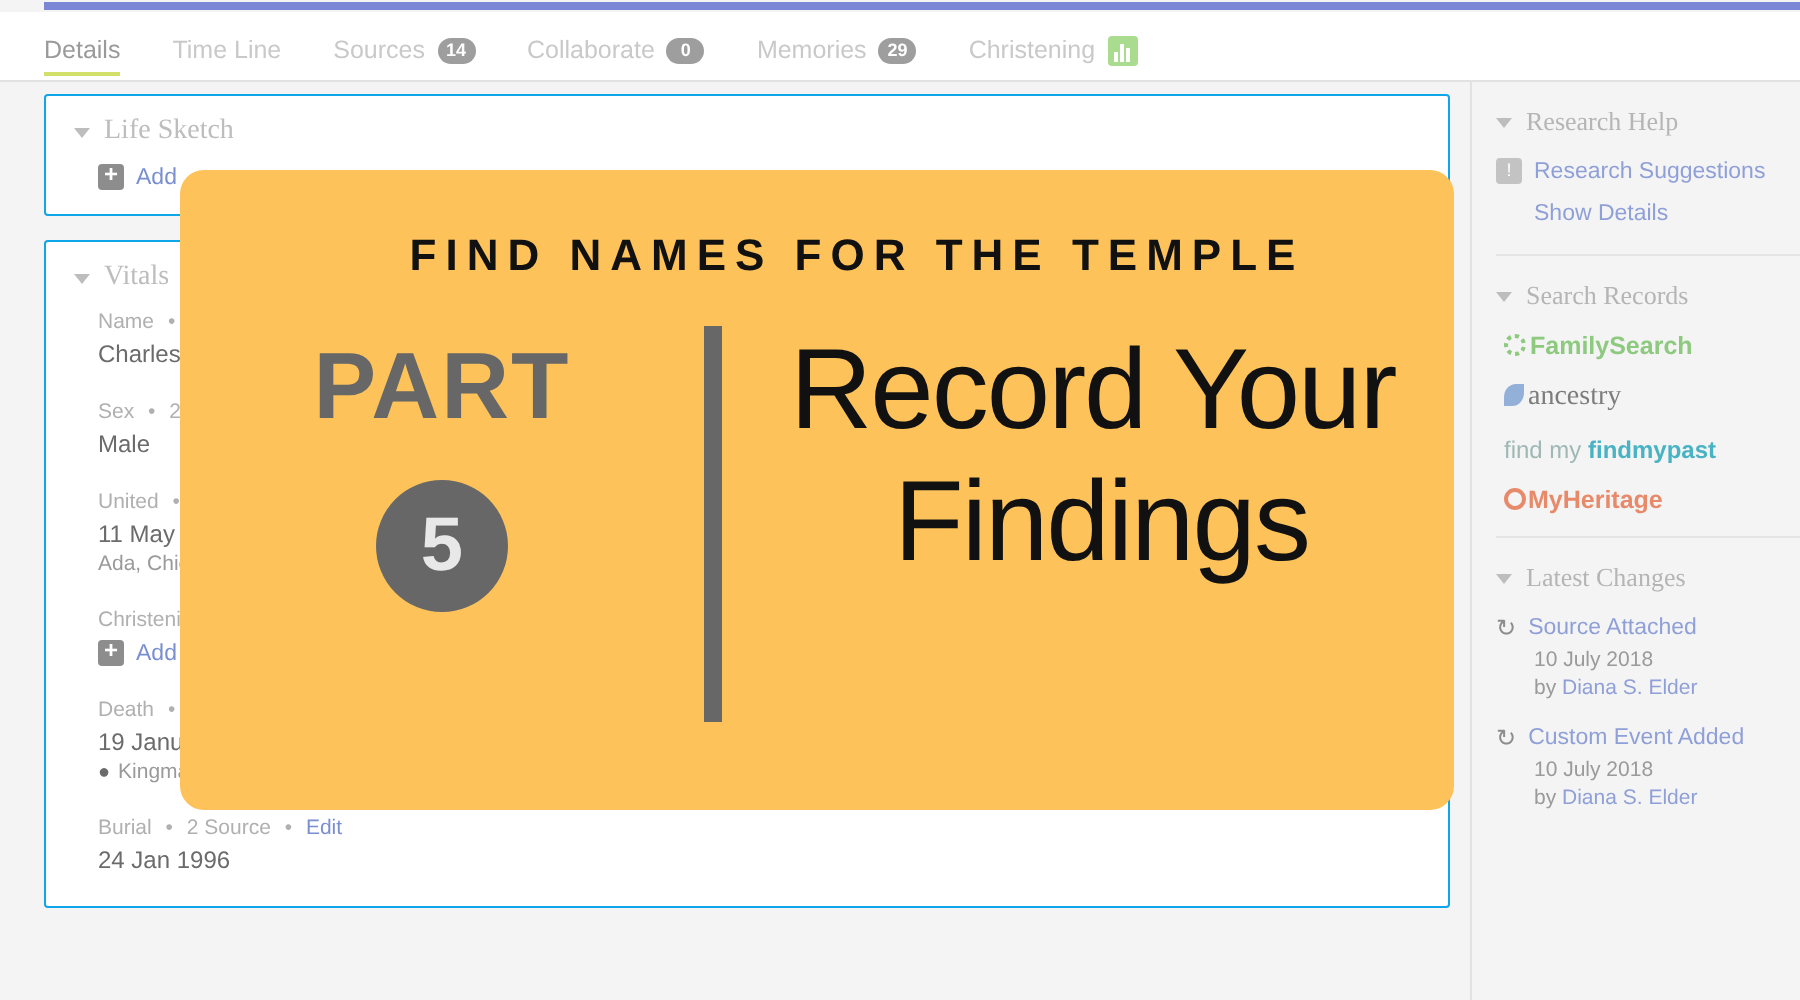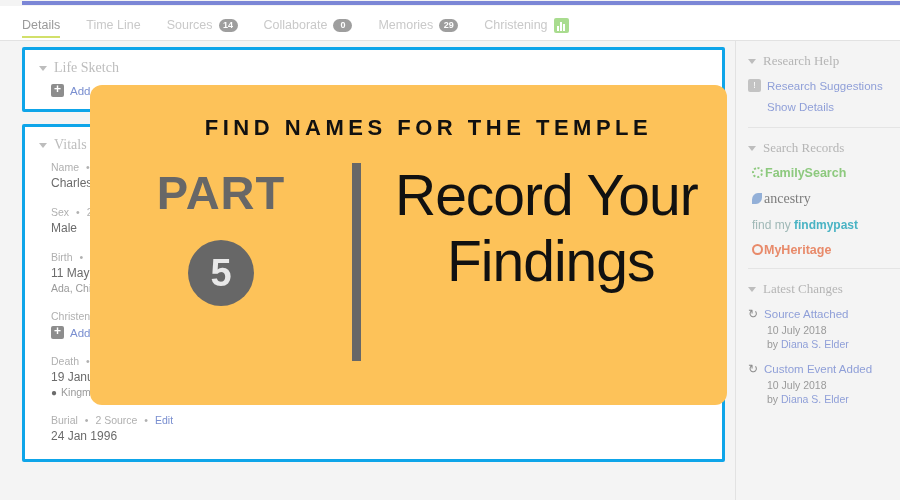--- a/index.html
+++ b/index.html
@@ -75,21 +75,21 @@
 
   
   .content {
     position: absolute; left: 0; top: 41px;
     width: 735px; height: 459px;
     background: #f4f4f4;
     padding: 6px 10px 0 22px;
   }
   .card {
     background: #ffffff;
-    border: 3px solid #0ea5e9;
+    border: 1px solid #0ea5e9;
     border-radius: 2px;
     padding: 10px 14px 12px 14px;
     margin-bottom: 12px;
   }
   .sect-head {
     font-family: "Liberation Serif", serif;
     font-size: 14px;
     color: #bdbdbd;
     display: flex; align-items: center; gap: 7px;
     margin-bottom: 8px;
@@ -325,21 +325,21 @@
           <span class="sep">•</span>
           <span>2 Sources</span>
           <span class="sep">•</span>
           <span class="edit">Edit</span>
         </div>
         <div class="vital-value">Male</div>
       </div>
 
       <div class="vital">
         <div class="vital-meta">
-          <span>Birth</span>
+          <span>United</span>
           <span class="sep">•</span>
           <span>3 Sources</span>
           <span class="sep">•</span>
           <span class="edit">Edit</span>
         </div>
         <div class="vital-value">11 May 1904</div>
         <div class="vital-place">
           <span>Ada, Chickasaw Nation, Indian Territory, United States now Ada, Pontotoc, Oklahoma, United States</span>
         </div>
       </div>

